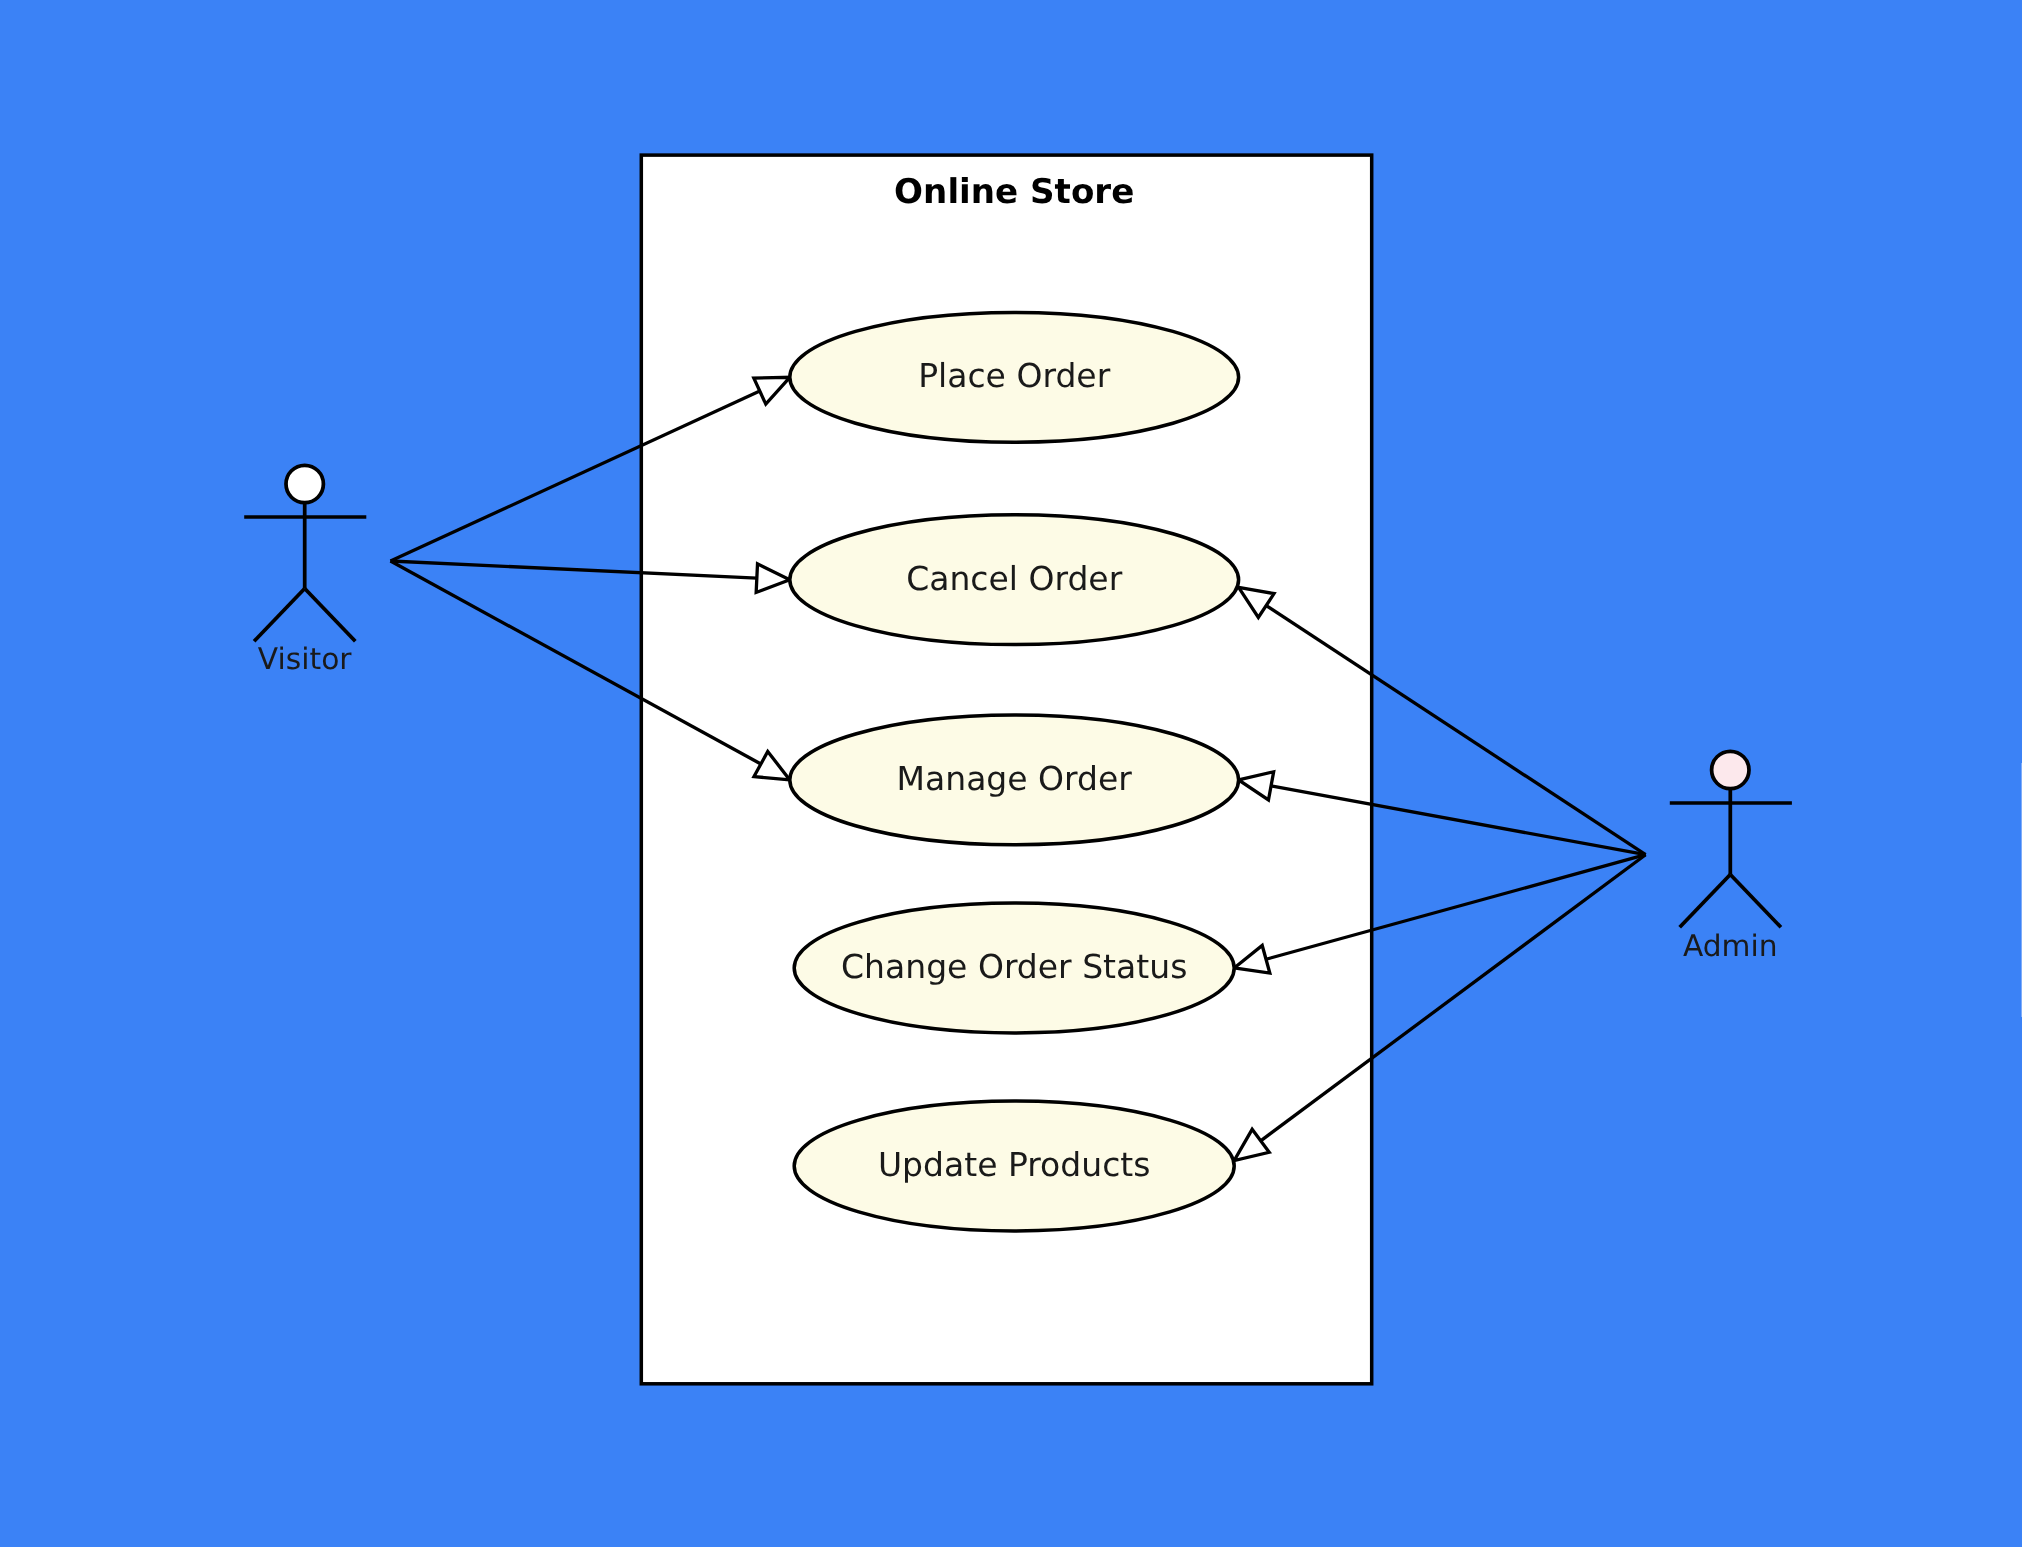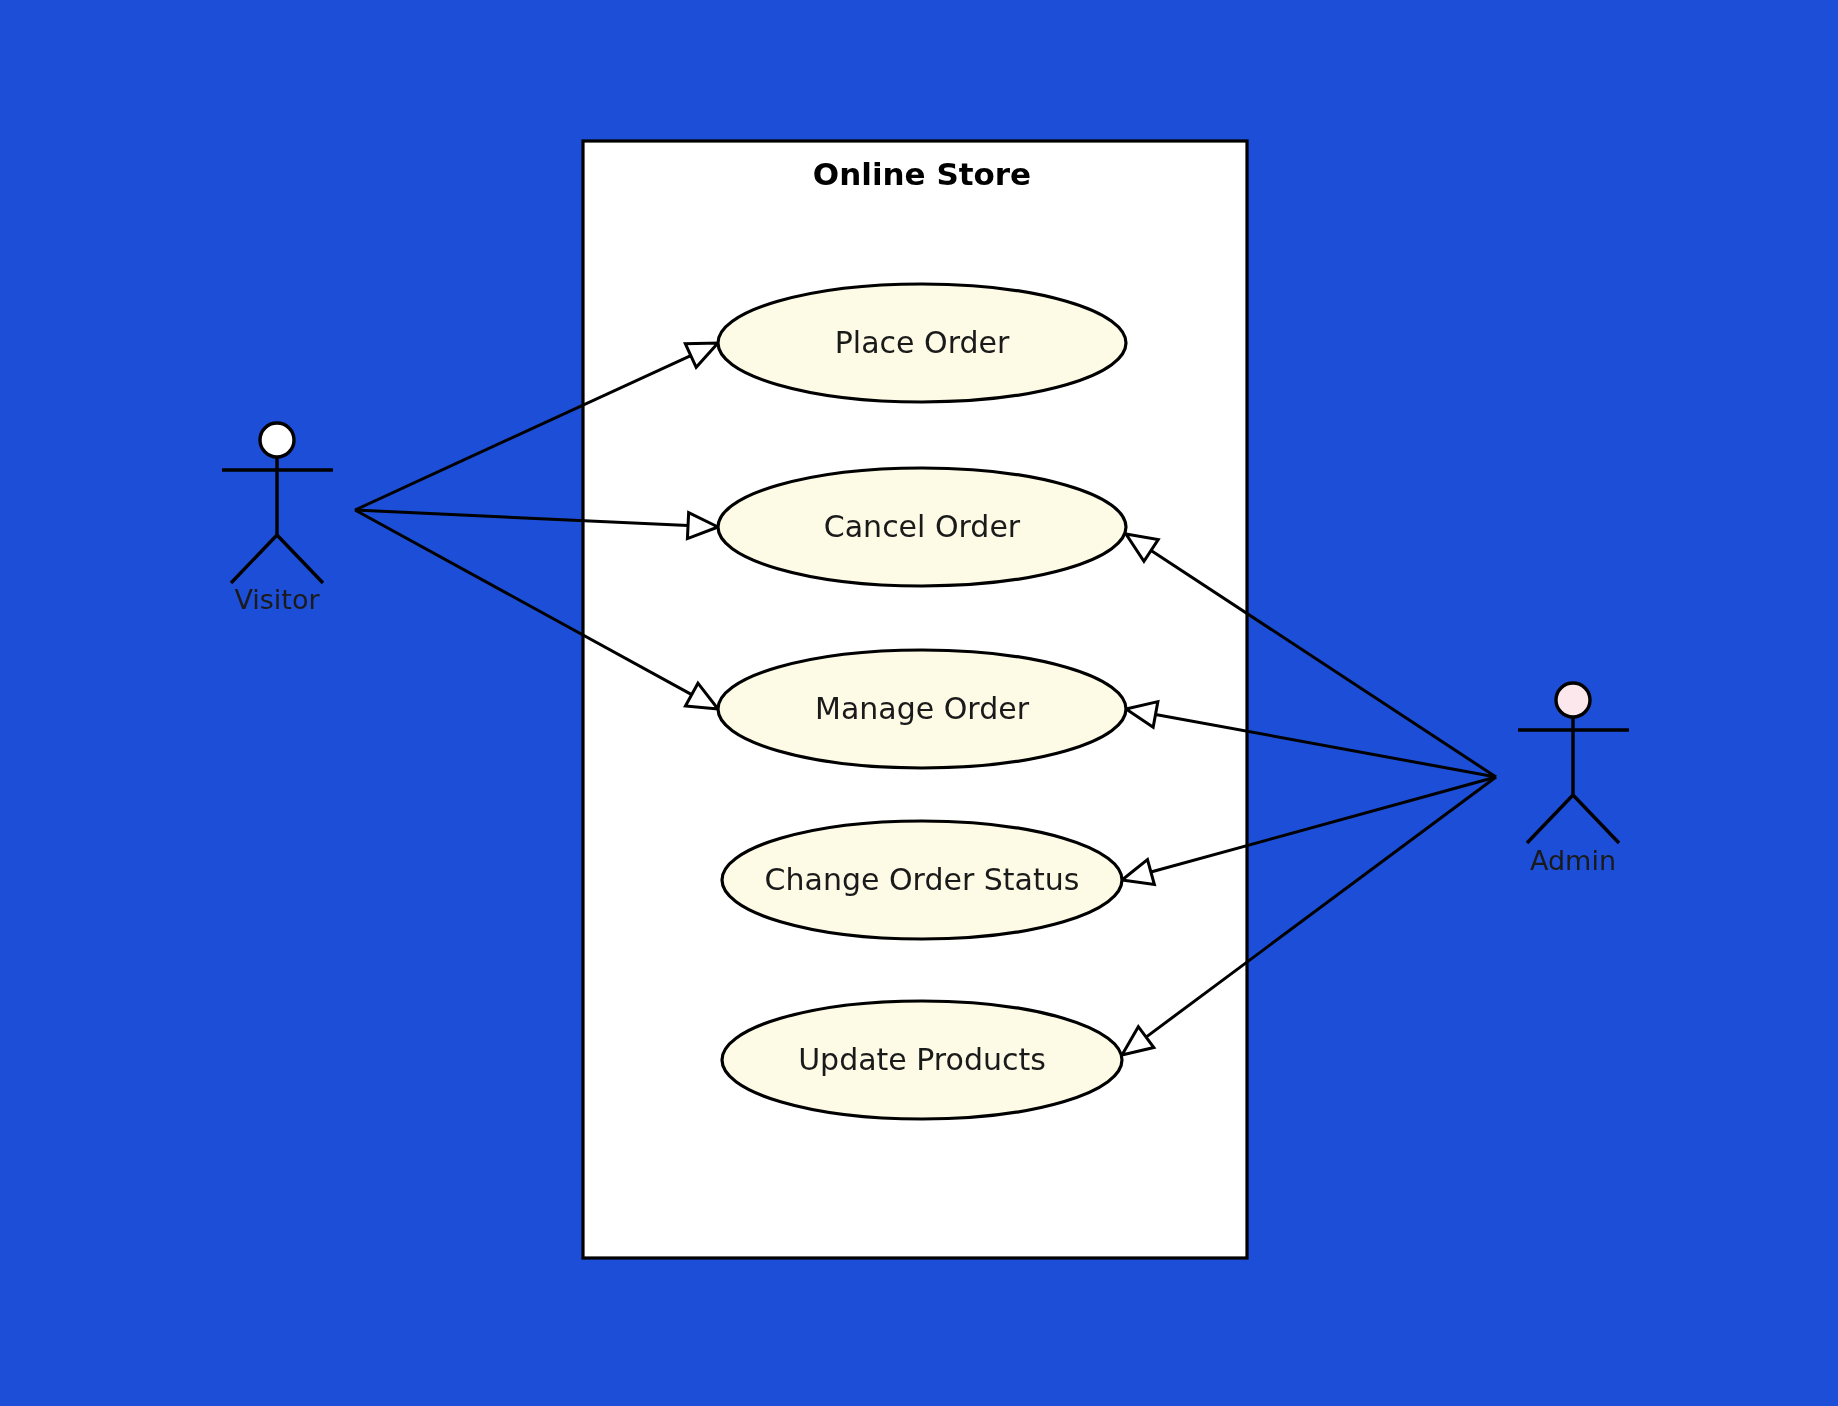--- a/index.html
+++ b/index.html
@@ -11,21 +11,21 @@
   body {
     width: 1838px;
     height: 1406px;
     font-family: "DejaVu Sans", "Liberation Sans", sans-serif;
     overflow: hidden;
   }
   #canvas {
     position: relative;
     width: 1838px;
     height: 1406px;
-    background: #1d4ed8;
+    background: #3b82f6;
   }
   svg#diagram {
     position: absolute;
     top: 0;
     left: 0;
     width: 1838px;
     height: 1406px;
   }
   .boundary-rect {
     fill: #ffffff;

